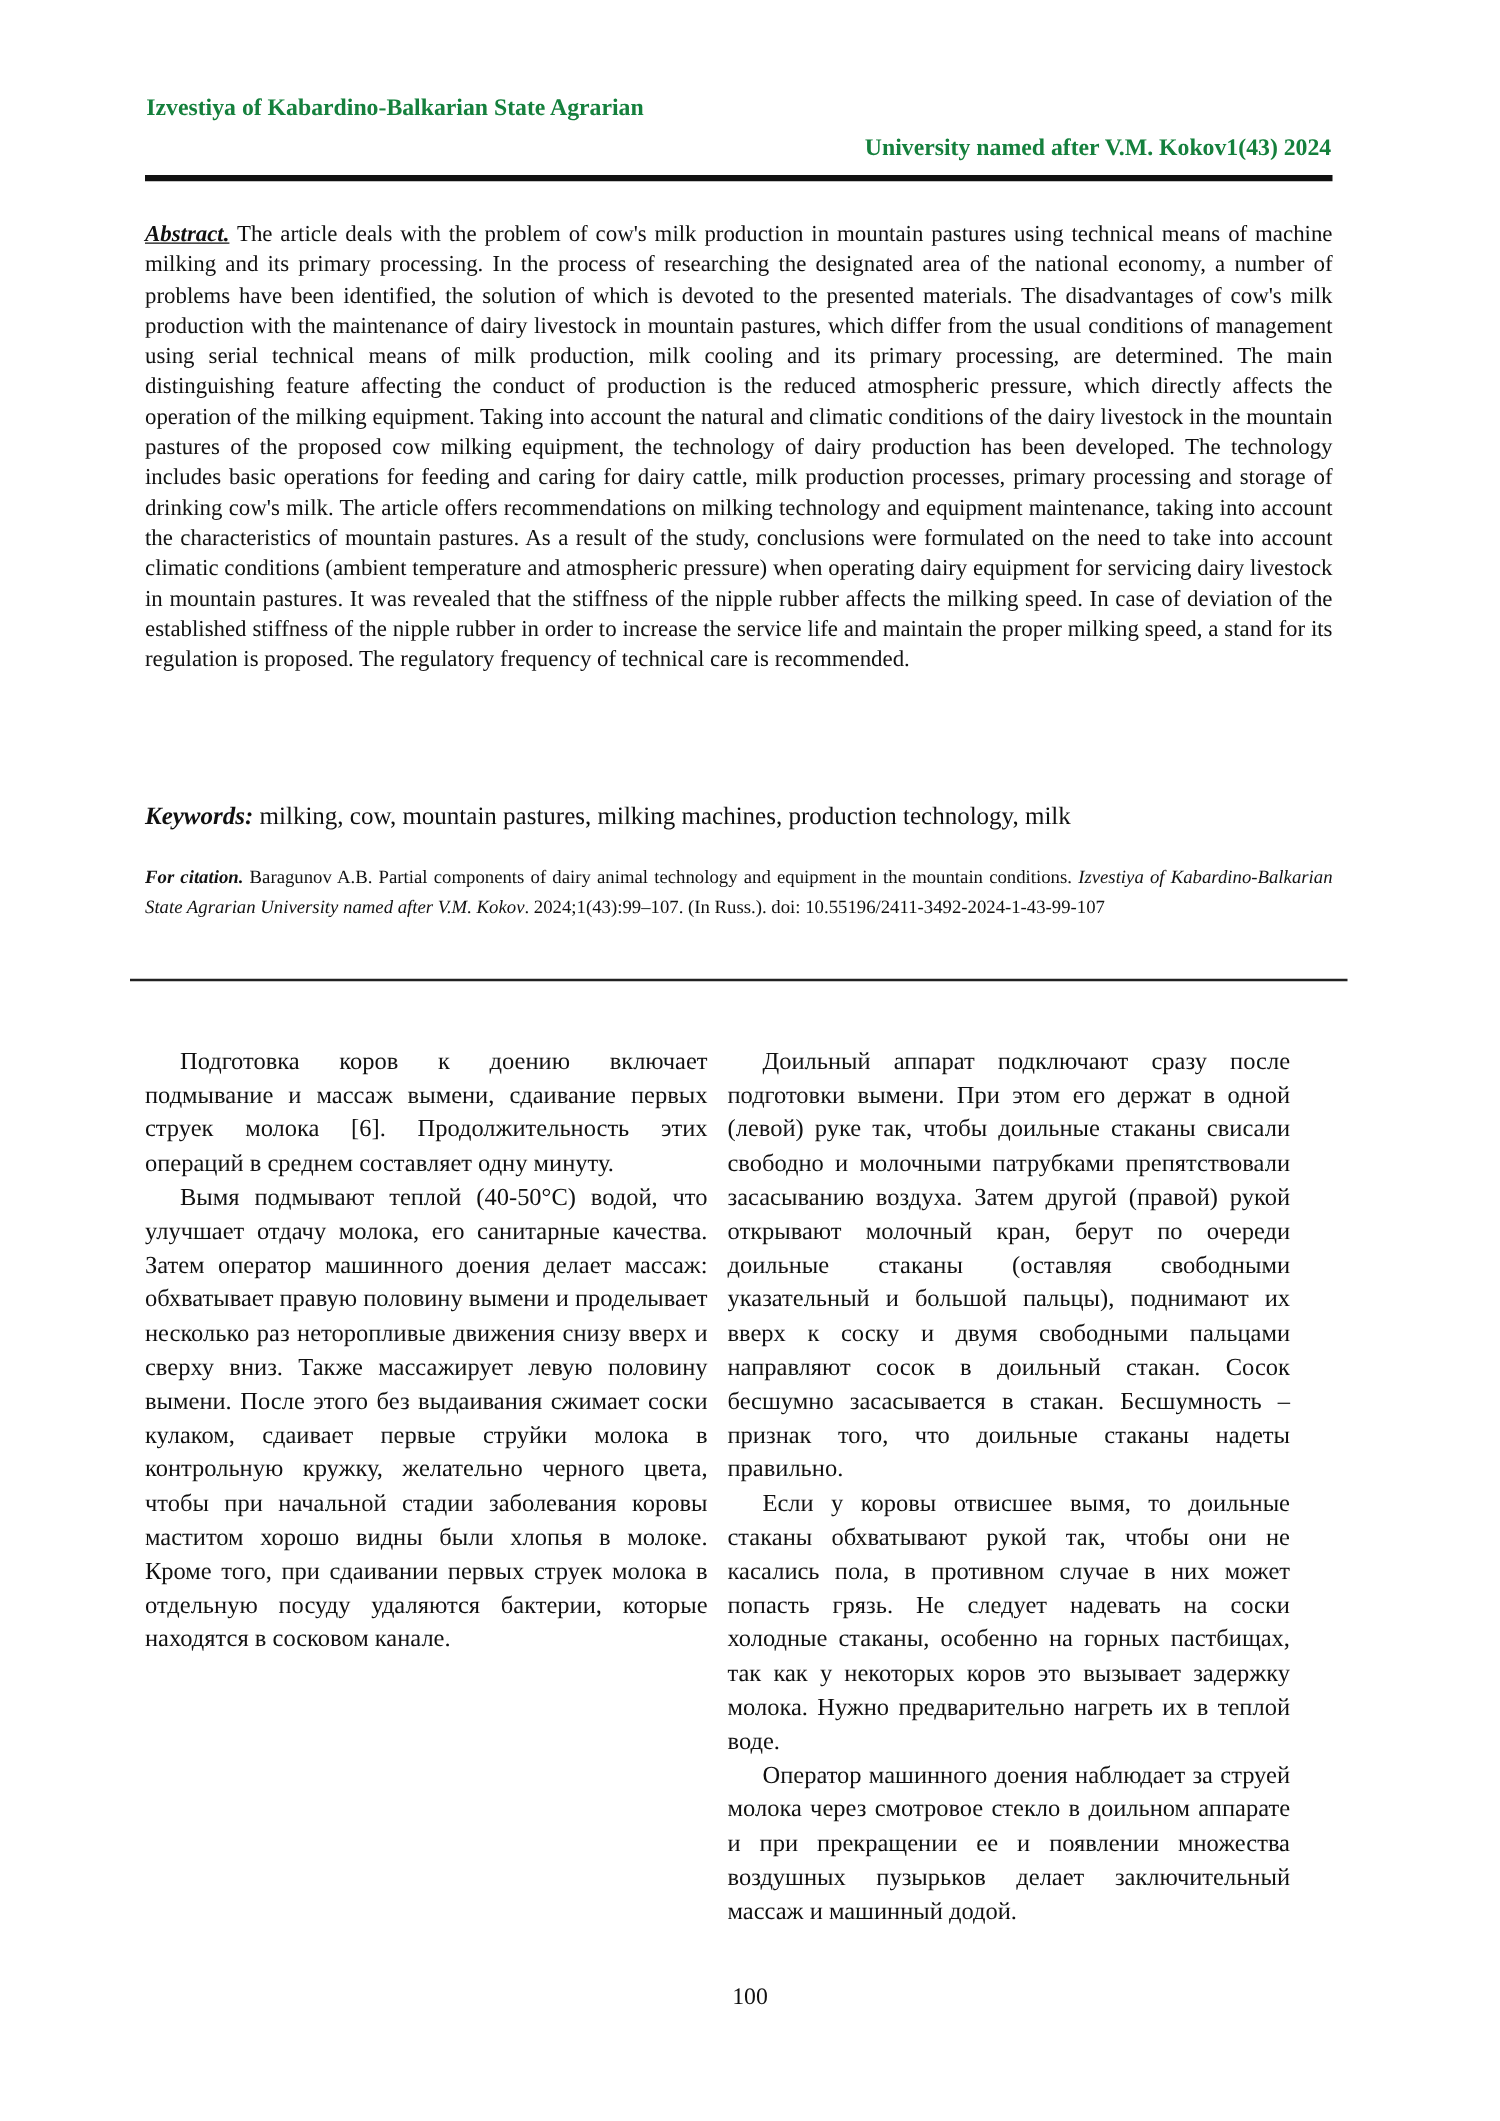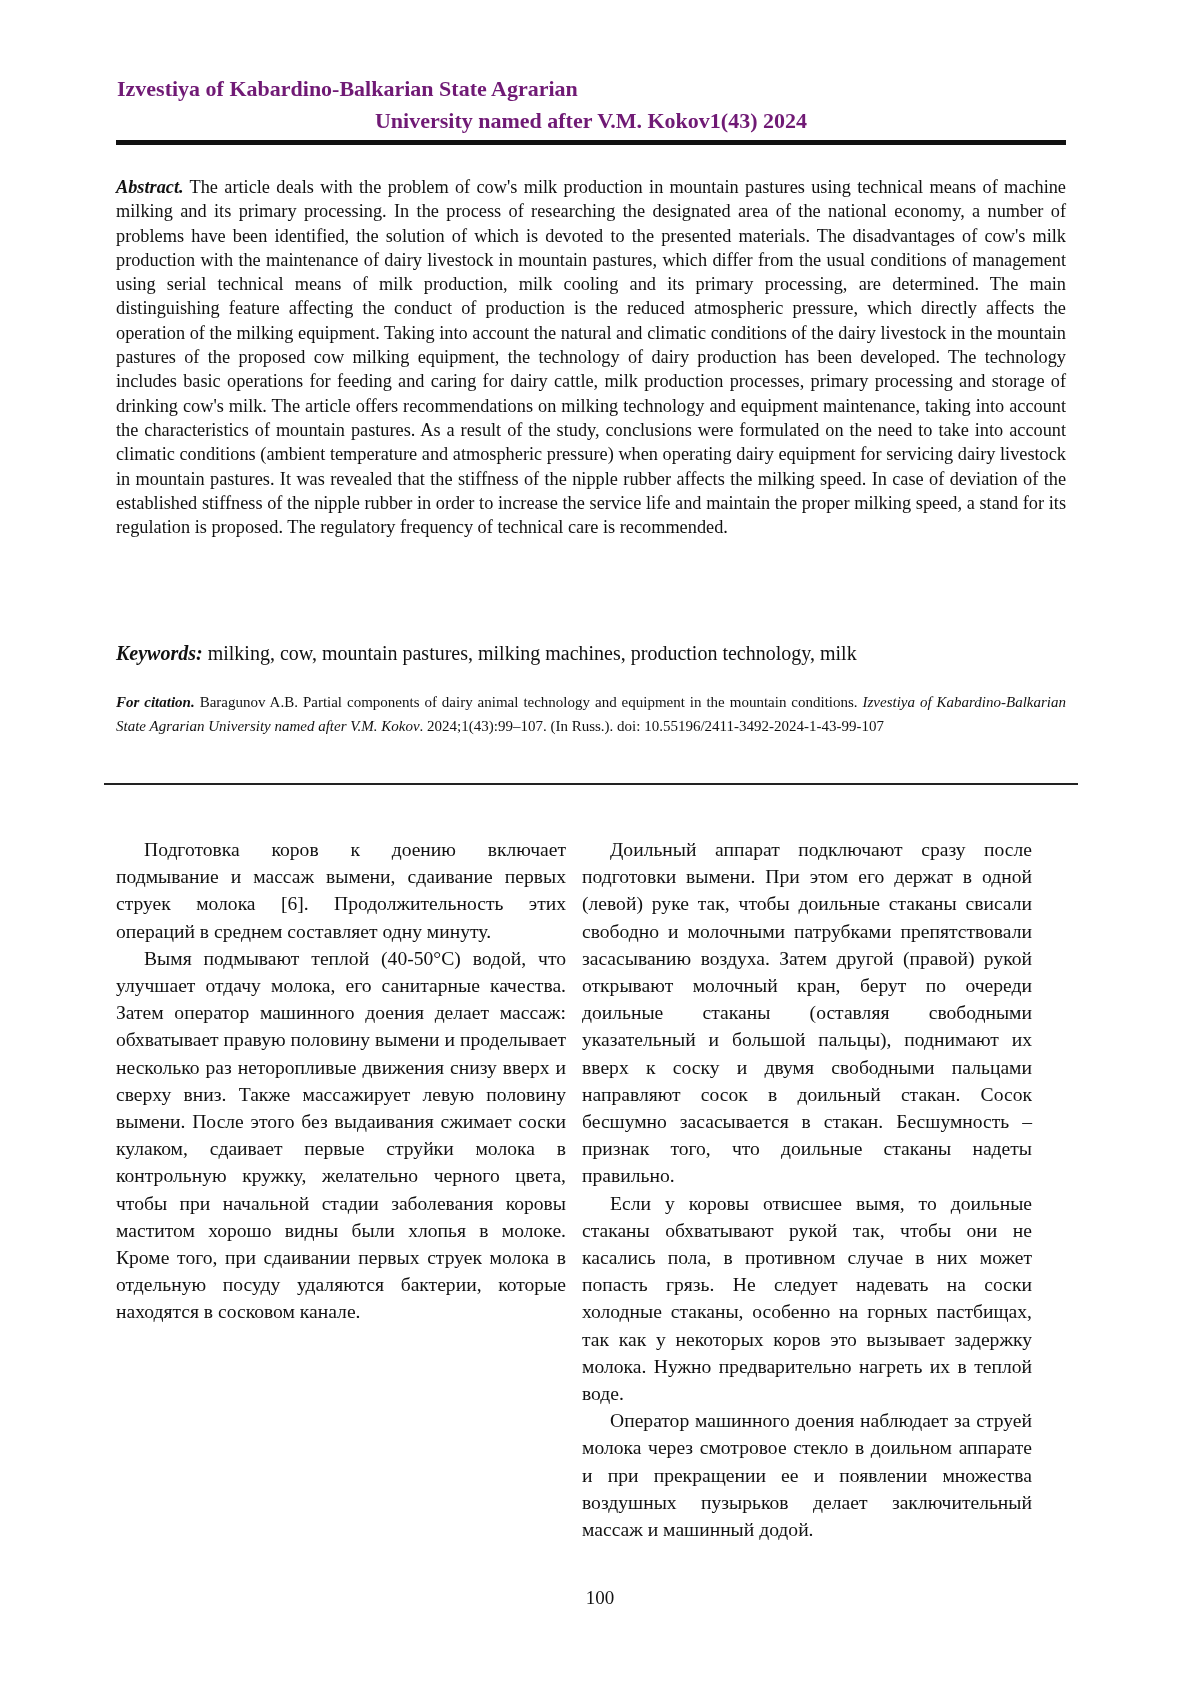--- a/index.html
+++ b/index.html
@@ -1,24 +1,24 @@
 <!DOCTYPE html>
 <html><head>
   <meta charset="utf-8">
   <style>
     html, body { margin: 0; padding: 0; background: #ffffff; }
     body { width: 1200px; height: 1697px; position: relative; overflow: hidden; color: #111; }
     .page { position: absolute; left: 0; top: 0; width: 1200px; height: 1697px; }
-    .hdr { position: absolute; left: 117px; width: 948px; font-family: "Liberation Serif", serif; font-weight: bold; font-size: 22px; color: #701a75; }
+    .hdr { position: absolute; left: 117px; width: 948px; font-family: "Liberation Serif", serif; font-weight: bold; font-size: 19px; color: #15803d; }
     .hdr-l1 { top: 76px; }
-    .hdr-l2 { top: 108px; display: flex; justify-content: center; }
+    .hdr-l2 { top: 108px; display: flex; justify-content: flex-end; }
     .rule-thick { position: absolute; left: 116px; top: 140px; width: 950px; height: 5px; background: #111; }
     .abstract-block { position: absolute; left: 116px; top: 175px; width: 950px; font-family: "Liberation Serif", serif; font-size: 18.3px; line-height: 24.3px; text-align: justify; }
     .abstract-block p { margin: 0; }
-    .abstract-block .lbl { font-weight: bold; font-style: italic; }
+    .abstract-block .lbl { font-weight: bold; font-style: italic; text-decoration: underline; }
     .kw { position: absolute; left: 116px; top: 641px; width: 950px; font-family: "Liberation Serif", serif; font-size: 20px; line-height: 24.3px; }
     .kw .lbl { font-weight: bold; font-style: italic; }
     .cite { position: absolute; left: 116px; top: 690px; width: 950px; font-family: "Liberation Serif", serif; font-size: 15px; line-height: 24.3px; text-align: justify; }
     .cite .lbl { font-weight: bold; font-style: italic; }
     .cite .journal { font-style: italic; }
     .rule-thin { position: absolute; left: 104px; top: 783px; width: 974px; height: 2px; background: #222; }
     .col { position: absolute; top: 836px; width: 450px; font-family: "Liberation Serif", serif; font-size: 19.6px; line-height: 27.2px; text-align: justify; hyphens: manual; }
     .col p { margin: 0; text-indent: 28px; }
     .col-left { left: 116px; }
     .col-right { left: 582px; }

